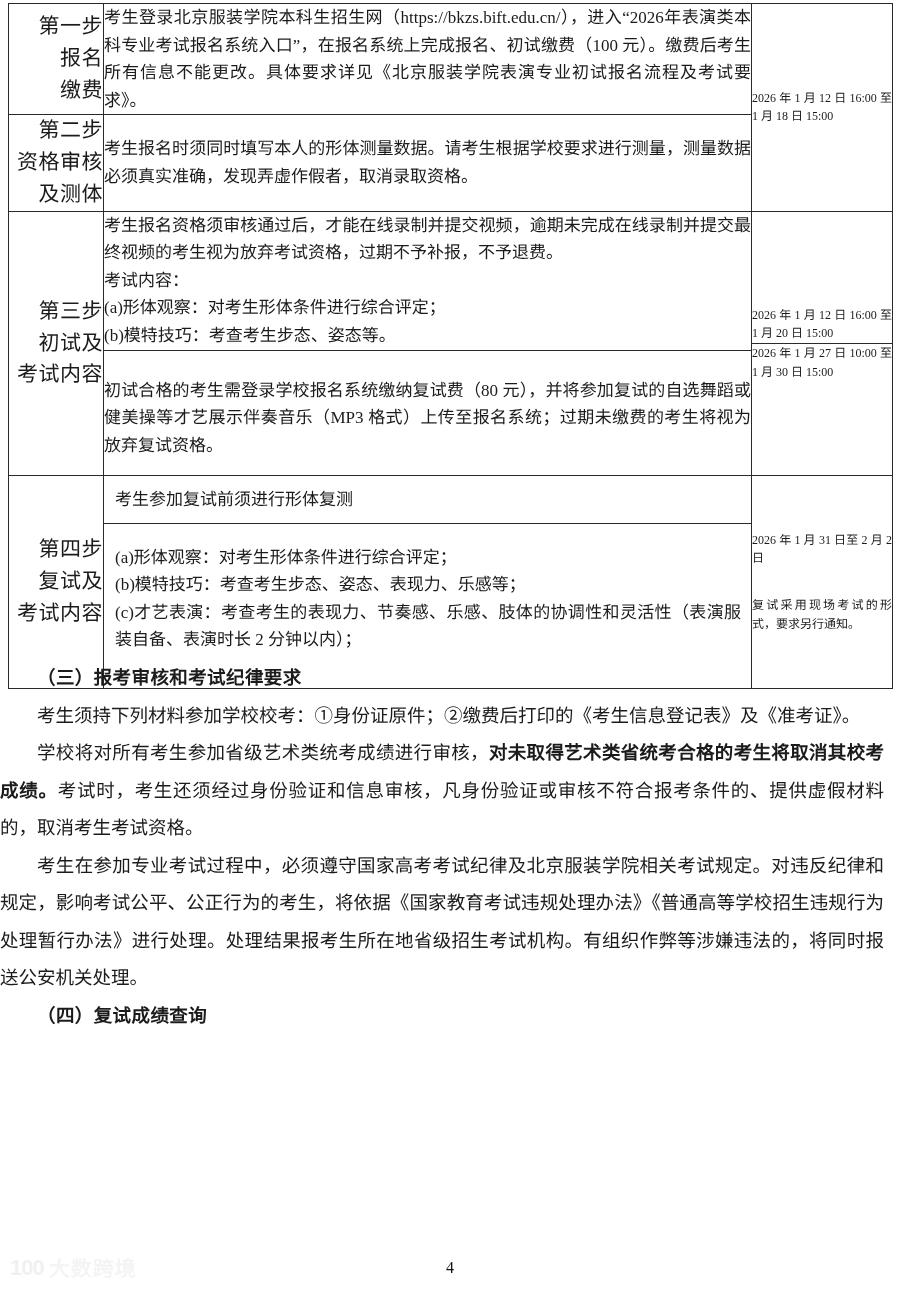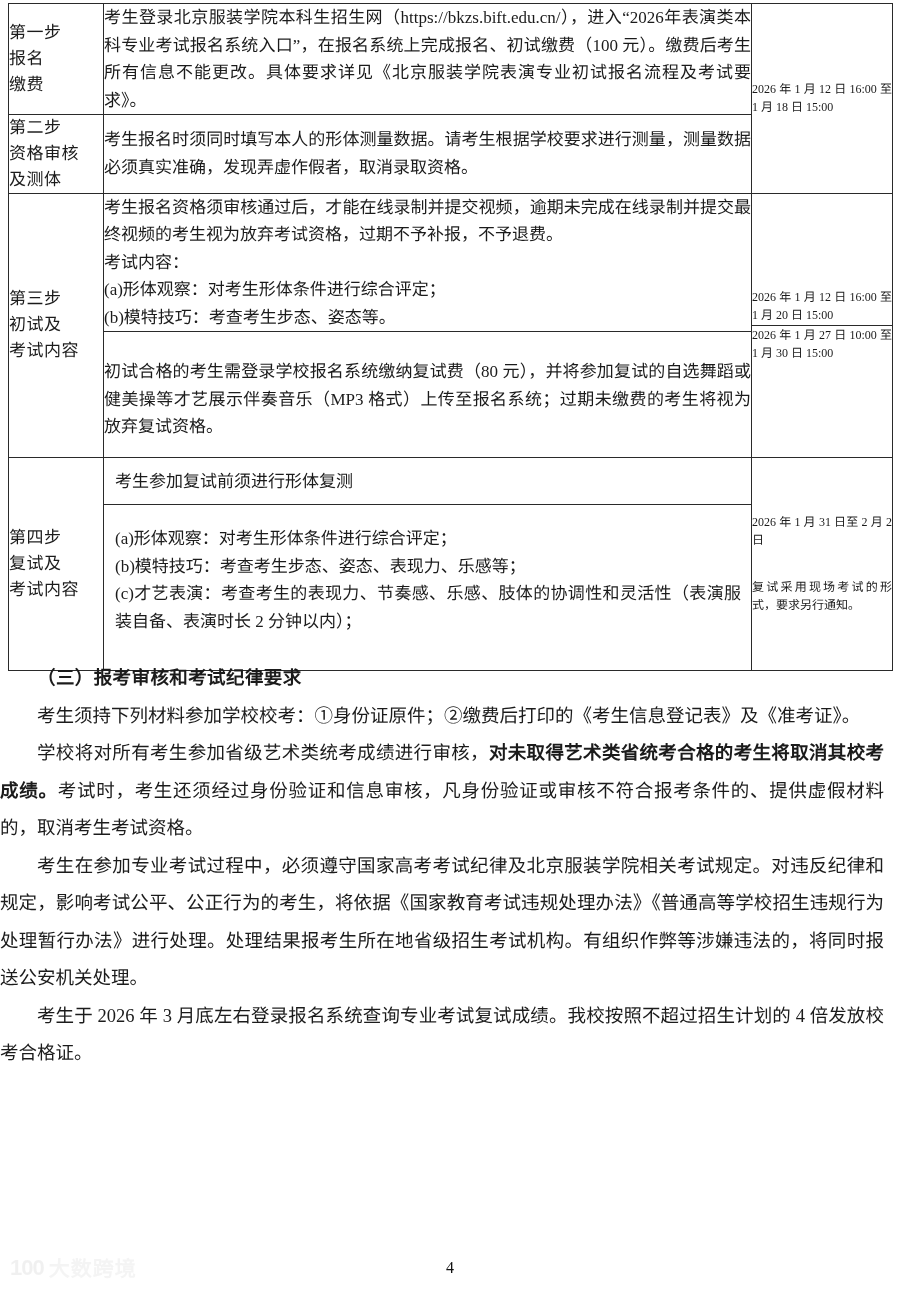--- a/index.html
+++ b/index.html
@@ -36,22 +36,22 @@
     border: 1px solid #2a2a2a;
     vertical-align: middle;
     padding: 0;
   }
 
   .col-step   { width: 95px; }
   .col-body   { width: 648px; }
   .col-date   { width: 141px; }
 
   .step-cell {
-    text-align: left;
-    font-size: 17px;
+    text-align: right;
+    font-size: 21px;
     line-height: 1.52;
     padding: 6px 2px;
     letter-spacing: 0.5px;
   }
   .step-cell span { display: block; white-space: nowrap; }
 
   .body-cell {
     font-size: 17px;
     line-height: 1.62;
     padding: 7px 10px 8px 11px;
@@ -283,24 +283,22 @@
     </p>
 
     <p>
       <span>学校将对所有考生参加省级艺术类统考成绩进行审核，</span><b>对未取得艺术类省统考合格的考生将取消其校考成绩。</b><span>考试时，考生还须经过身份验证和信息审核，凡身份验证或审核不符合报考条件的、提供虚假材料的，取消考生考试资格。</span>
     </p>
 
     <p>
       <span>考生在参加专业考试过程中，必须遵守国家高考考试纪律及北京服装学院相关考试规定。对违反纪律和规定，影响考试公平、公正行为的考生，将依据《国家教育考试违规处理办法》《普通高等学校招生违规行为处理暂行办法》进行处理。处理结果报考生所在地省级招生考试机构。有组织作弊等涉嫌违法的，将同时报送公安机关处理。</span>
     </p>
 
-
-    <p>
-      <span>考生于 2026 年 3 月底左右登录报名系统查询专业考试复试成绩。我校按照不超过招生计划的 4 倍发放校考合格证。</span>
-    </p>
+    <h3>（四）复试成绩查询</h3>
+
 
   </div>
 
   <div class="watermark">
     <span class="wm-mark">100</span>
     <span class="wm-text">大数跨境</span>
   </div>
 
   <div class="page-number">4</div>
 

